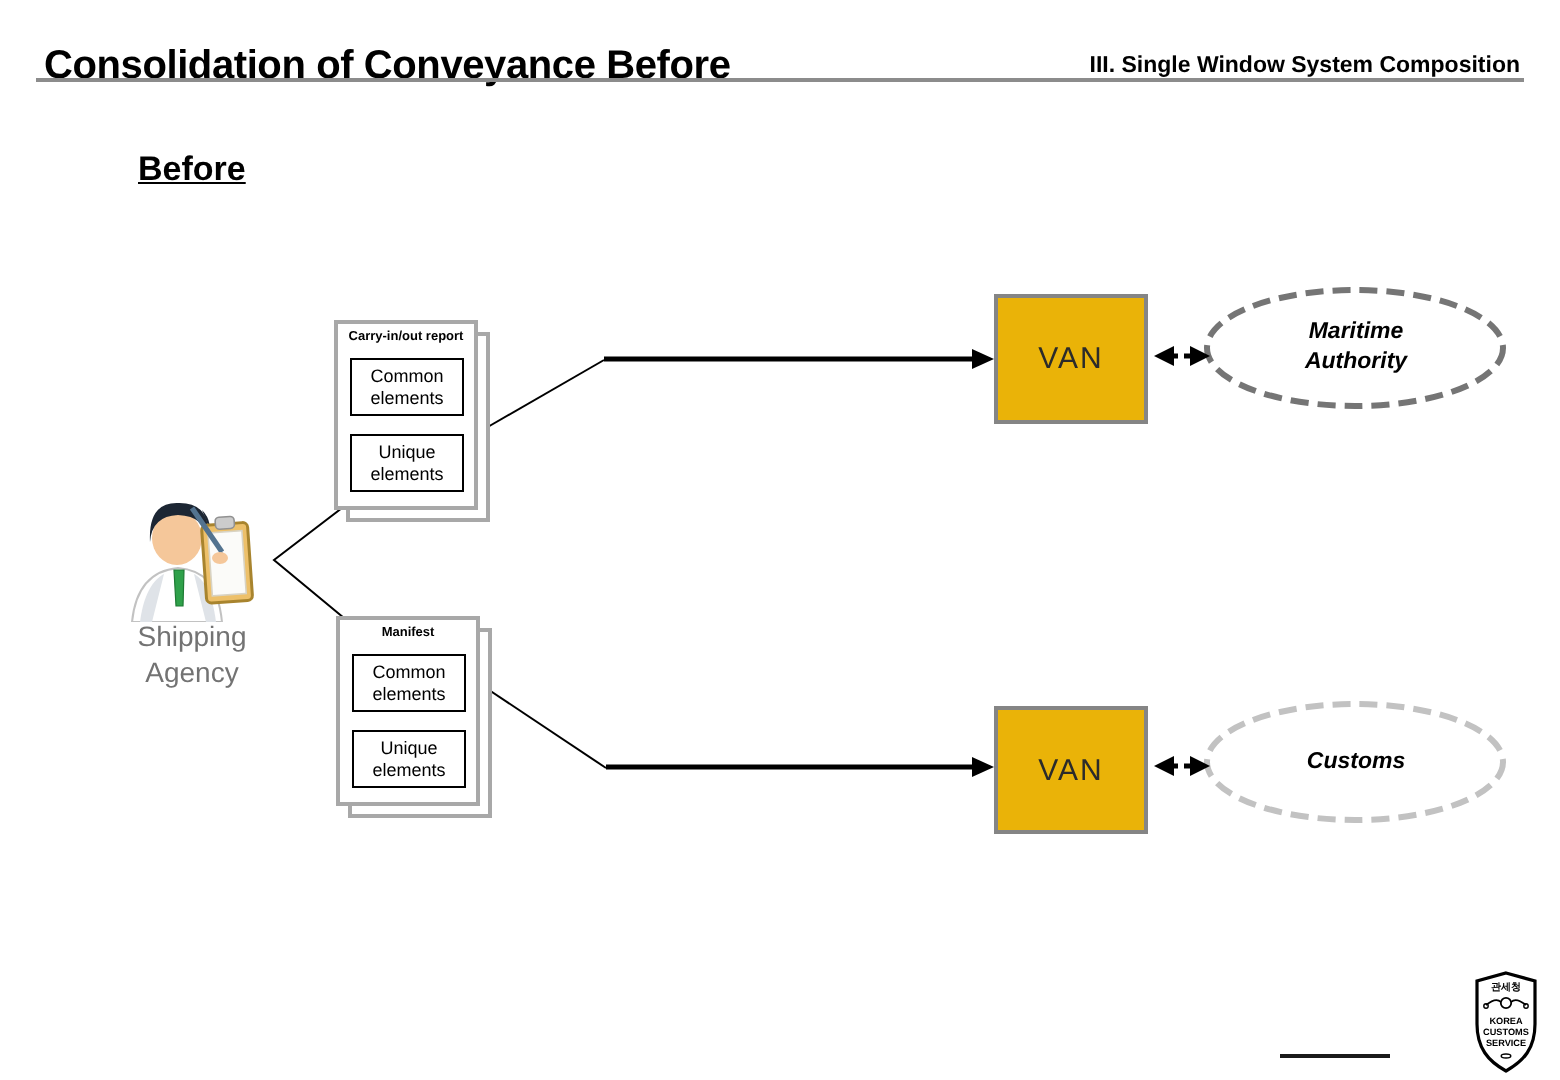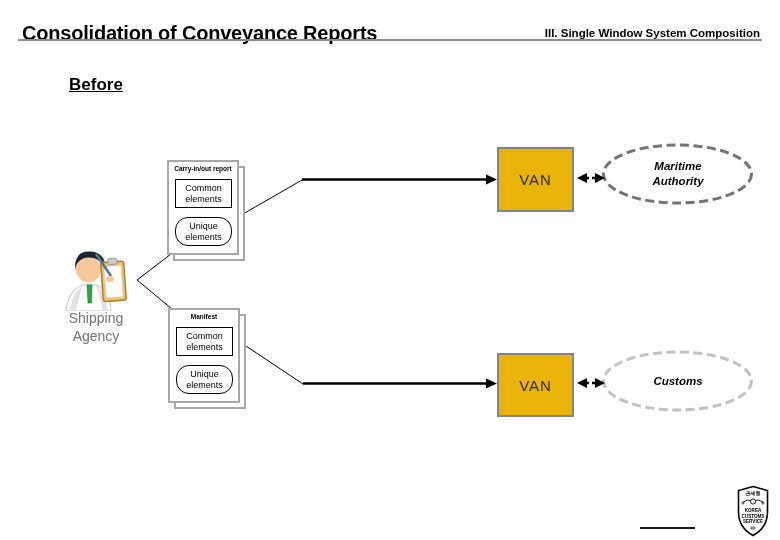--- a/index.html
+++ b/index.html
@@ -18,21 +18,21 @@
 
   
   .doc-group{width:76px;height:101px;}
   .doc-page{position:absolute;width:72px;height:95px;background:#fff;border:2px solid #a8a8a8;box-sizing:border-box;text-decoration:underline;}
   .doc-page.back{left:6px;top:6px;}
   .doc-page.front{left:0;top:0;}
   .doc-title{position:absolute;left:0;top:3px;width:100%;text-align:center;font-size:6.5px;font-weight:bold;}
   .doc-el{position:absolute;left:6px;width:57px;height:29px;border:1px solid #000;background:#fff;box-sizing:border-box;
           display:flex;align-items:center;justify-content:center;text-align:center;font-size:9px;line-height:1.15;}
   .doc-el.el1{top:17px;}
-  .doc-el.el2{top:55px;border-radius:13px;}
+  .doc-el.el2{top:55px;}
 
   
   .van-box{width:77px;background:#eab308;border:2px solid #858585;box-sizing:border-box;
            display:flex;align-items:center;justify-content:center;
            font-size:15px;letter-spacing:1px;color:#2b2b2b;}
   #van-1{left:497px;top:147px;height:65px;}
   #van-2{left:497px;top:353px;height:64px;}
 
   
   .authority-label{width:150px;text-align:center;font-size:11.5px;font-weight:bold;line-height:1.3;font-style:italic;}
@@ -71,21 +71,21 @@
   <line x1="585" y1="178" x2="597" y2="178" stroke="#000" stroke-width="2.5" stroke-dasharray="4 3"></line>
   <polygon points="577,178 587,173 587,183" fill="#000"></polygon>
   <polygon points="605,178 595,173 595,183" fill="#000"></polygon>
 
    Customs double dashed arrow --&gt;
   <line x1="585" y1="383" x2="597" y2="383" stroke="#000" stroke-width="2.5" stroke-dasharray="4 3"></line>
   <polygon points="577,383 587,378 587,388" fill="#000"></polygon>
   <polygon points="605,383 595,378 595,388" fill="#000"></polygon>
 </svg>
 
-<div class="abs slide-title">Consolidation of Conveyance Reports</div>
+<div class="abs slide-title">Consolidation of Conveyance Before</div>
 <div class="abs header-rule"></div>
 <div class="abs section-label">III. Single Window System Composition</div>
 <div class="abs stage-label">Before</div>
 
 <svg class="abs" style="left:60px;top:249px;" width="74" height="62" viewBox="0 0 74 62">
   <path d="M6,62 C8,42 18,36 29,35 C41,36 49,42 51,62 Z" fill="#ffffff" stroke="#c2c2c2" stroke-width="1"></path>
   <path d="M10,62 C12,46 18,40 22,38 L16,62 Z" fill="#dfe3e8"></path>
   <path d="M48,62 C46,46 41,40 37,38 L43,62 Z" fill="#dfe3e8"></path>
   <path d="M27,36 L32,36 L31.5,54 L28,54 Z" fill="#2fa14a" stroke="#1d7a33" stroke-width="0.6"></path>
   <ellipse cx="28.5" cy="20" rx="12.5" ry="13.5" fill="#f5c79a"></ellipse>

